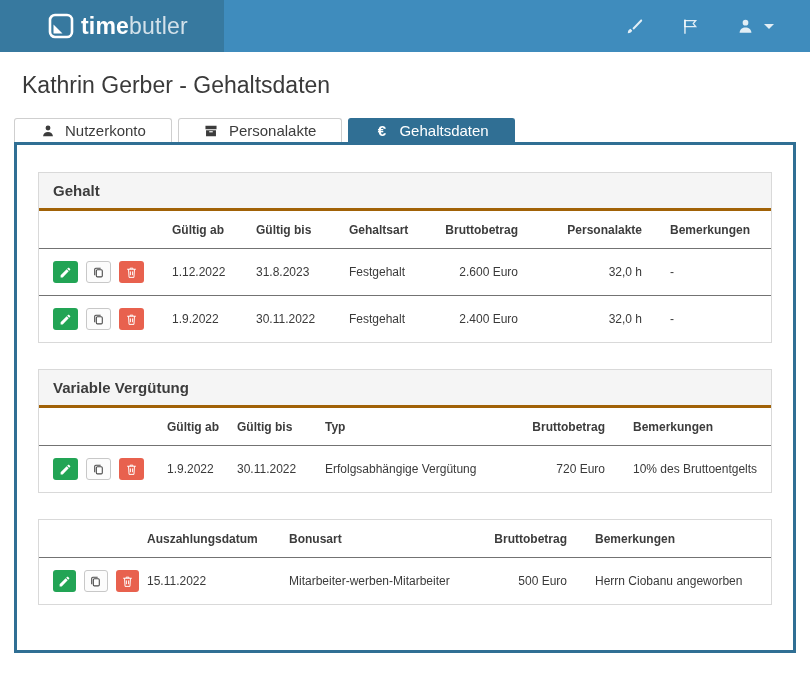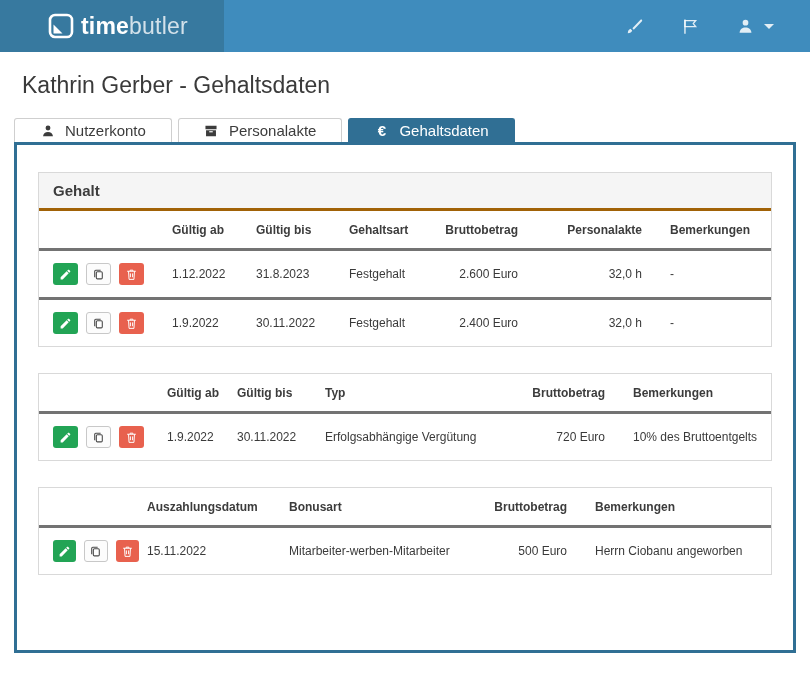--- a/index.html
+++ b/index.html
@@ -63,21 +63,21 @@
   }
 
   .section-box { border:1px solid #d9d9d9; margin-bottom:26px; }
   .section-header {
     background:#f5f5f5; border-bottom:3px solid #a16207;
     padding:9px 14px; font-size:15px; font-weight:bold; color:#3c3c3c;
   }
 
   table { width:100%; border-collapse:collapse; table-layout:fixed; font-size:12px; color:#3a3a3a; }
   th { font-weight:bold; color:#3c3c3c; text-align:left; padding:12px 8px 11px 0; white-space:nowrap; }
-  td { padding:12px 8px 12px 0; border-top:3px solid #737373; white-space:nowrap; overflow:hidden; }
+  td { padding:12px 8px 12px 0; border-top:1px solid #737373; white-space:nowrap; overflow:hidden; }
   th.ta-r, td.ta-r { text-align:right; }
   th.last-col, td.last-col { padding-left:20px; }
 
   .actions-cell { padding-left:14px; display:flex; gap:8px; align-items:center; }
   .row-btn {
     width:25px; height:22px; border-radius:3px; border:none; padding:0;
     display:flex; align-items:center; justify-content:center; cursor:pointer;
   }
   .row-btn svg { width:13px; height:13px; }
   .btn-edit { background:#22a455; }
@@ -226,20 +226,21 @@
           <td>Festgehalt</td>
           <td class="ta-r">2.400 Euro</td>
           <td class="ta-r">32,0 h</td>
           <td class="last-col">-</td>
         </tr>
       </tbody>
     </table>
   </section>
 
   <section class="section-box">
+    <div class="section-header">Variable Vergütung</div>
     <table>
       <colgroup>
         <col style="width:128px">
           <col style="width:70px">
           <col style="width:88px">
         <col style="width:198px">
           <col style="width:90px">
           <col>
       </colgroup>
       <thead>

